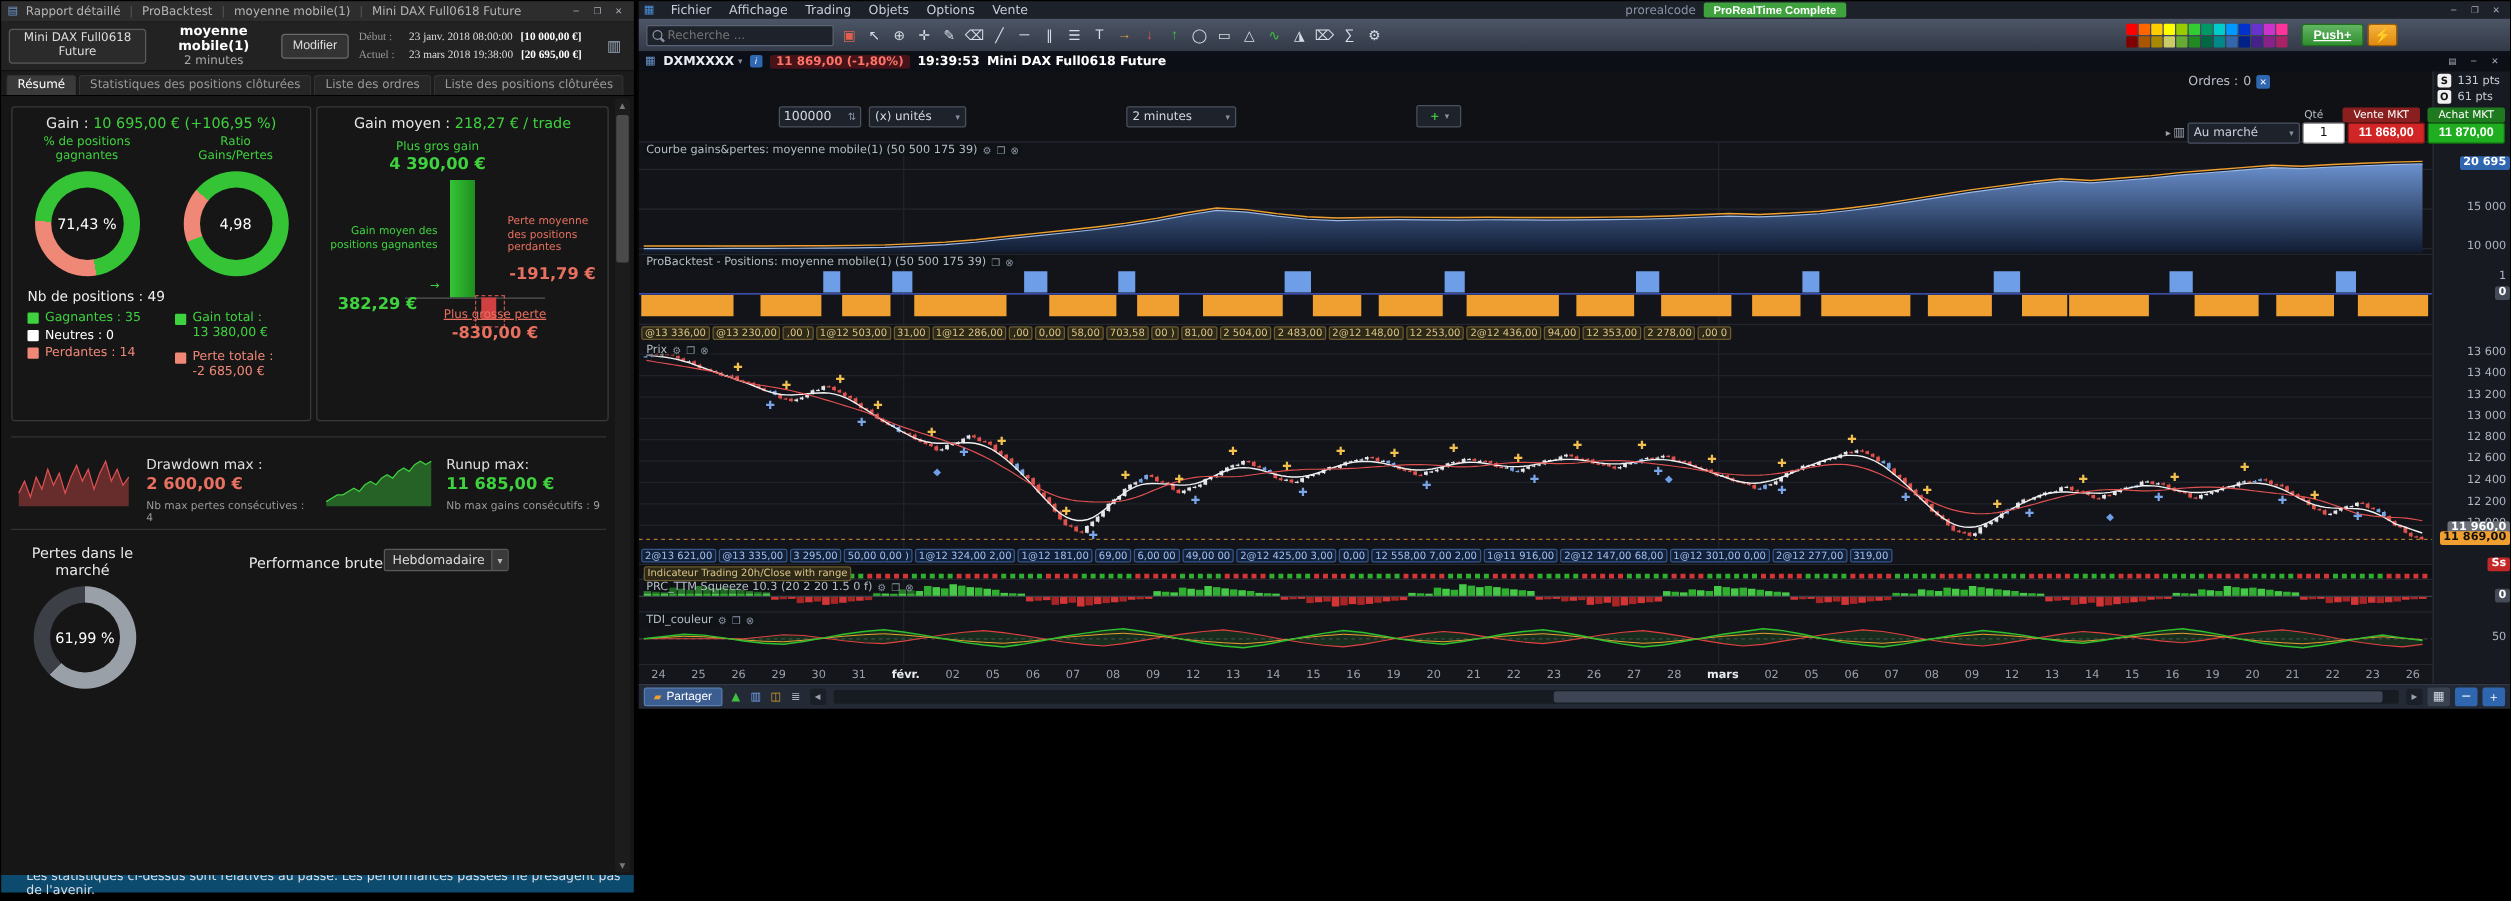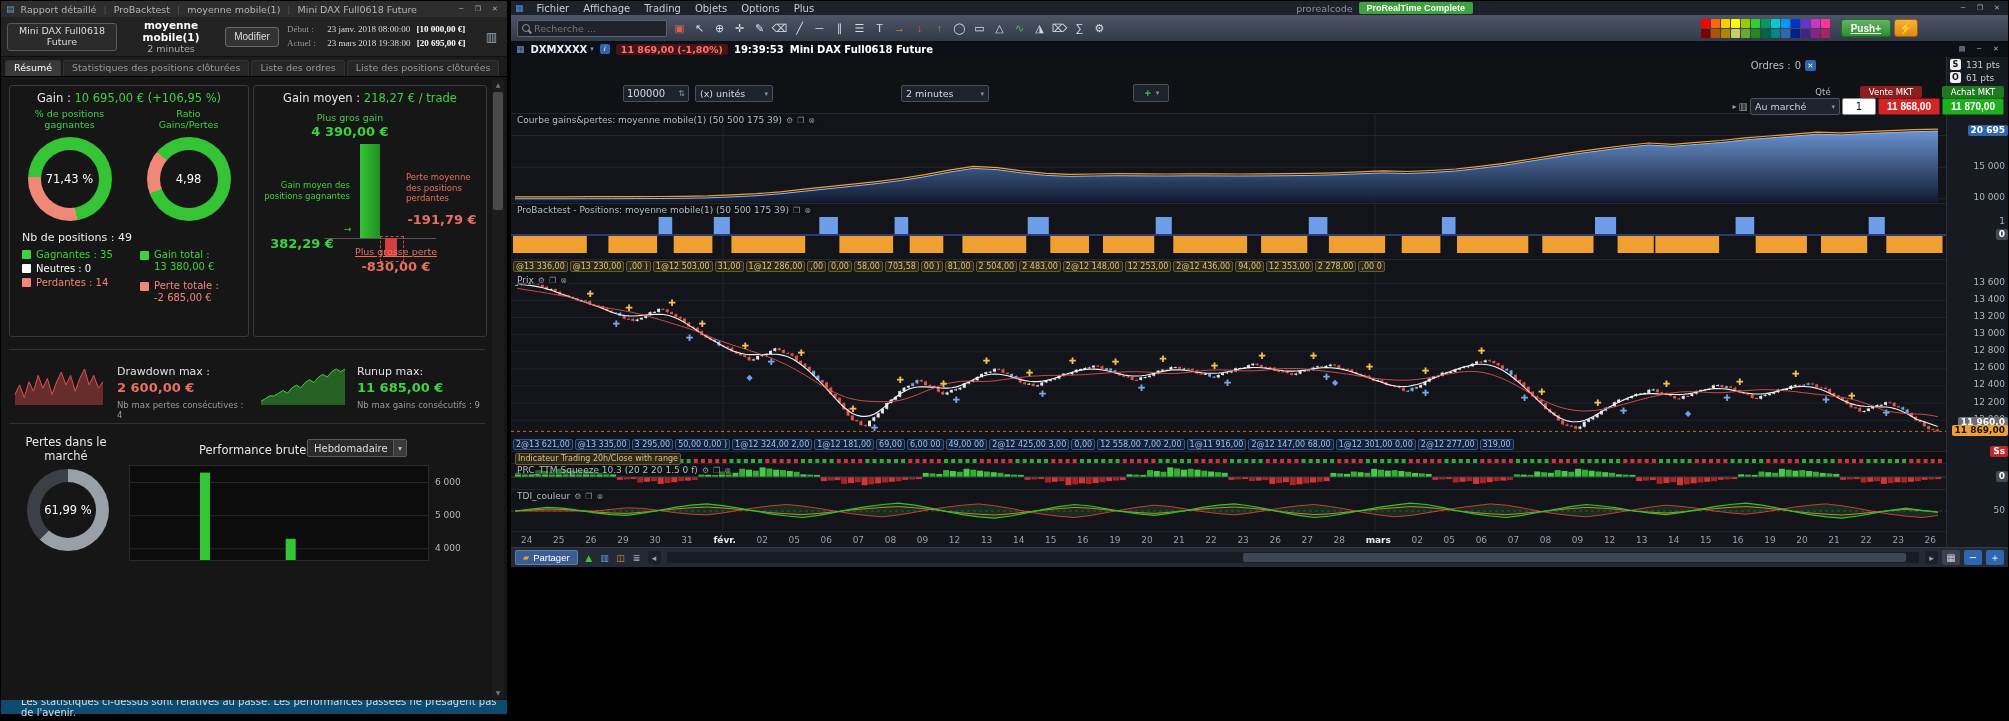--- a/index.html
+++ b/index.html
@@ -146,21 +146,21 @@
   .axbox { right:2px; padding:0 3px; border-radius:2px; color:#fff; font-weight:bold; }
   .b-blue { background:#2f66b0; } .b-dark { background:#444b57; }
   .b-gray { background:#6a6f78; } .b-orange { background:#f0a030; color:#111; }
   .b-red { background:#c22828; }
   .orders-row { position:absolute; top:3px; right:192px; display:flex; gap:4px; align-items:center; font-size:10px; color:#b8bfca; z-index:8; }
   .or-x { width:11px; height:11px; background:#2f66b0; color:#fff; font-size:7px; display:flex; align-items:center; justify-content:center; border-radius:2px; cursor:pointer; }
   .check-row { position:absolute; right:4px; display:flex; gap:5px; align-items:center; z-index:8; font-size:9px; color:#c8ced8; }
   .cr1 { top:2px; } .cr2 { top:15px; }
   .cb { width:11px; height:11px; background:#f0f0f0; color:#111; font-size:8px; font-weight:bold; display:flex; align-items:center; justify-content:center; border-radius:2px; cursor:pointer; }
   .pts { width:38px; }
-  .trade-heads { position:absolute; top:29px; right:4px; display:flex; gap:20px; z-index:8; font-size:8.5px; align-items:center; }
+  .trade-heads { position:absolute; top:29px; right:4px; display:flex; gap:6px; z-index:8; font-size:8.5px; align-items:center; }
   .th-qty { width:34px; text-align:center; color:#b8bfca; }
   .th-sell { width:62px; text-align:center; background:#8a1f1f; color:#fff; border-radius:2px; padding:1px 0; }
   .th-buy { width:62px; text-align:center; background:#1f7a1f; color:#fff; border-radius:2px; padding:1px 0; }
   .trade-row { position:absolute; top:41px; right:4px; display:flex; gap:2px; align-items:center; z-index:8; }
   .tr-exp { color:#9aa2b0; font-size:8px; cursor:pointer; }
   .tr-folder { color:#9aa2b0; font-size:10px; cursor:pointer; }
   .order-type { width:90px; height:17px; background:#1d222b; border:1px solid #4a5263; border-radius:2px; color:#cdd3de; font-size:9.5px; display:flex; align-items:center; justify-content:space-between; padding:0 4px; cursor:pointer; }
   .order-type .arr { font-size:7px; color:#8a93a5; }
   .qty-input { width:34px; height:17px; background:#fff; border:1px solid #888; border-radius:2px; font-size:10px; text-align:center; color:#111; font-family:inherit; }
   .sell-btn { width:62px; height:17px; background:#d22626; font-weight:bold; font-size:10px; color:#fff; border:1px solid #7a1515; border-radius:2px; cursor:pointer; }
@@ -331,55 +331,41 @@
       <div class="donut tim-donut" style="background: conic-gradient(rgb(154, 160, 168) 0deg, rgb(154, 160, 168) 61.99%, rgb(60, 64, 70) 61.99%, rgb(60, 64, 70) 100%);">
         <div class="donut-hole">
             <span>61,99 %</span>
           </div>
       </div>
       <div class="perf-label">Performance brute</div>
       <div class="perf-select">
         <span>Hebdomadaire</span>
         <span class="sel-arrow">▾</span>
       </div>
-      <div class="perf-chart">
-        <svg id="svg-perf" width="300" height="96">
-            <line x1="0" y1="16.6" x2="300" y2="16.6" stroke="#2a2a2a"></line>
-            <line x1="0" y1="49.7" x2="300" y2="49.7" stroke="#2a2a2a"></line>
-            <line x1="0" y1="82.8" x2="300" y2="82.8" stroke="#2a2a2a"></line>
-            <rect x="70.0" y="6.6" width="10" height="89.4" fill="#35c435"></rect>
-            <rect x="155.7" y="72.8" width="10" height="23.2" fill="#35c435"></rect>
-          </svg>
-        <div class="perf-ylabels" id="perf-ylabels">
-            <div class="pyl" style="top: 11.6px;">6 000</div>
-            <div class="pyl" style="top: 44.7px;">5 000</div>
-            <div class="pyl" style="top: 77.8px;">4 000</div>
-          </div>
-      </div>
 
       <div class="rp-scroll">
         <div class="sc-up">▲</div>
         <div class="sc-thumb"></div>
         <div class="sc-down">▼</div>
       </div>
     </div>
 
     <footer class="rp-status">Les statistiques ci-dessus sont relatives au passé. Les performances passées ne présagent pas de l'avenir.</footer>
   </section>
 
   <section class="platform">
     <header class="pf-menubar">
       <span class="pf-appicon">▦</span>
       <nav class="pf-menus">
           <span class="menu-item">Fichier</span>
           <span class="menu-item">Affichage</span>
           <span class="menu-item">Trading</span>
           <span class="menu-item">Objets</span>
           <span class="menu-item">Options</span>
-          <span class="menu-item">Plus</span>
+          <span class="menu-item">Vente</span>
         </nav>
       <span class="pf-account">prorealcode</span>
       <button class="pf-edition">ProRealTime Complete</button>
       <span class="wincontrols">
           <span class="wc">─</span>
           <span class="wc">❐</span>
           <span class="wc">✕</span>
         </span>
     </header>
 

